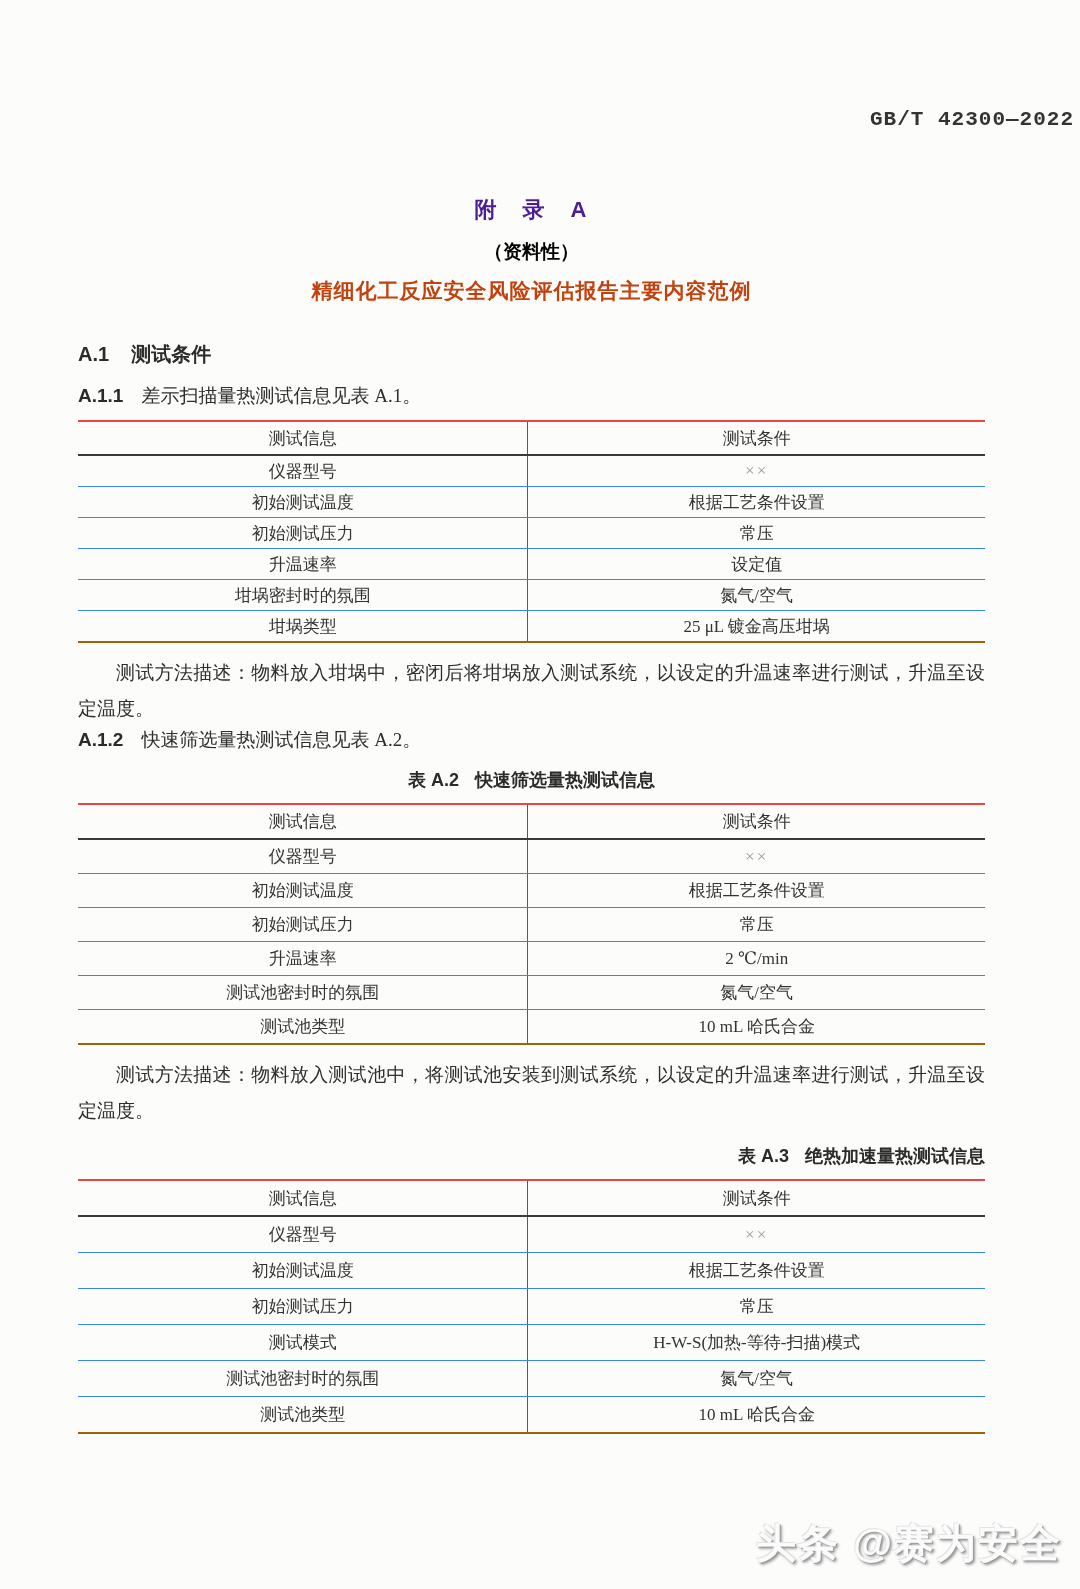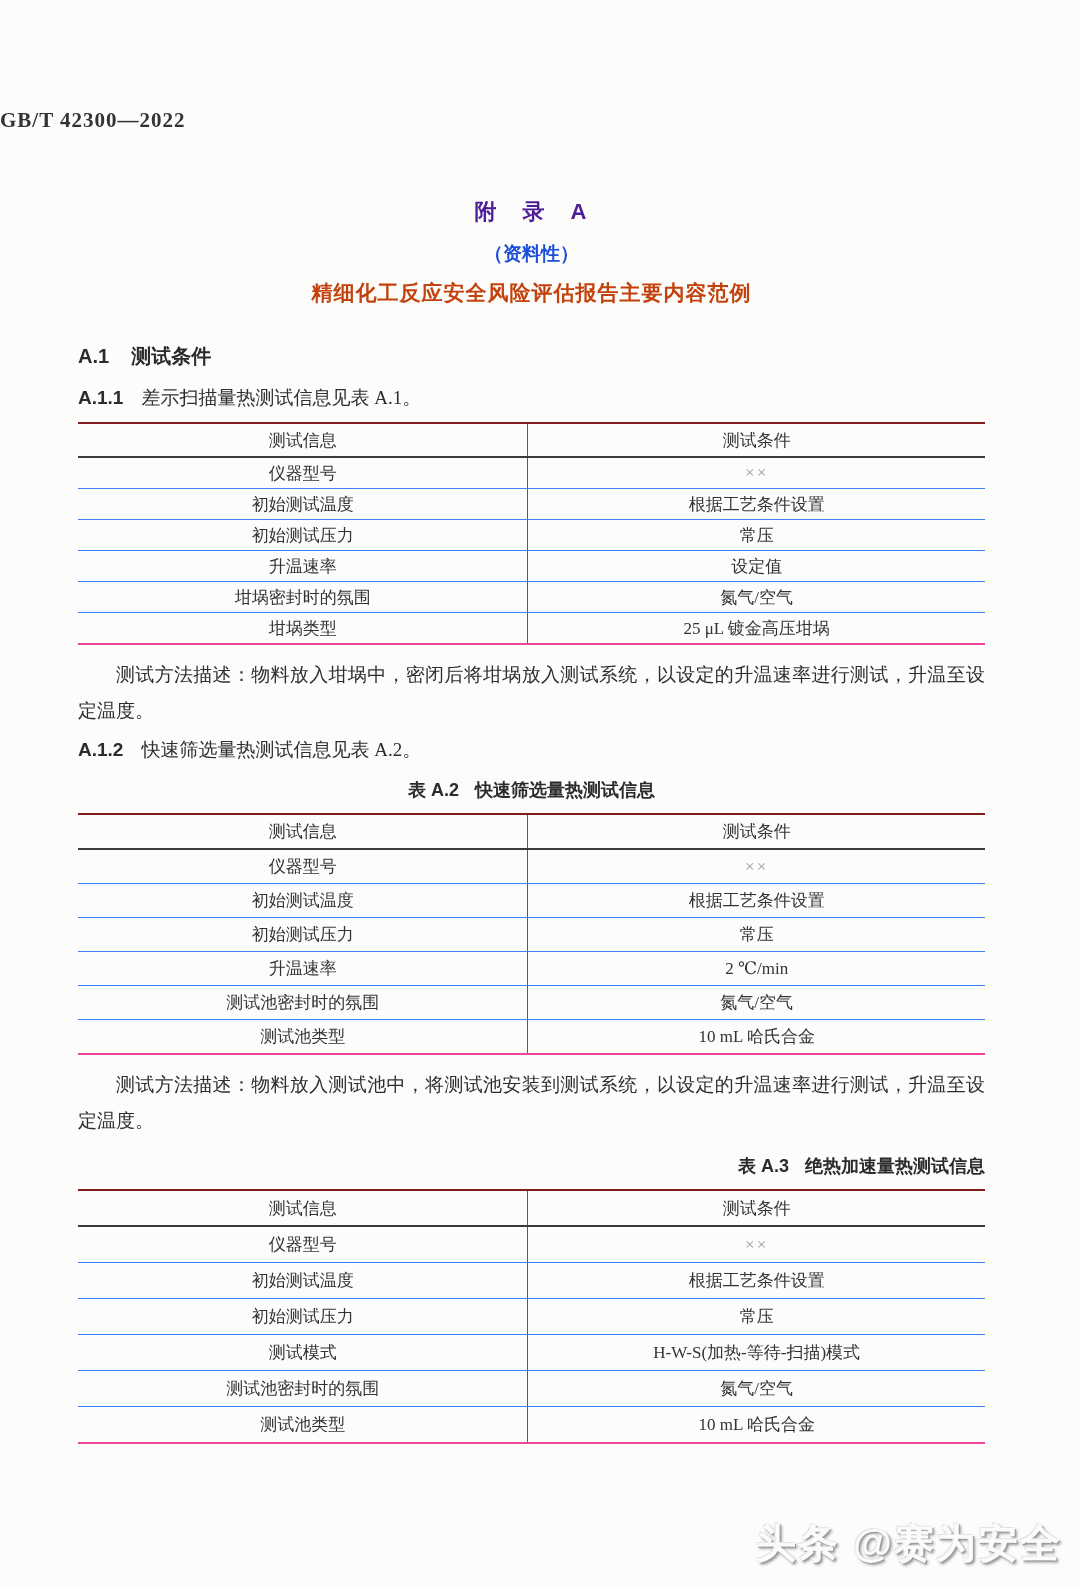--- a/index.html
+++ b/index.html
@@ -8,30 +8,31 @@
     width:1080px;height:1589px;
     margin:0 auto;
     background:#fcfcfb;
     overflow:hidden;
     color:#2e2e2e;
     font-family:"Liberation Serif","DejaVu Serif",serif;
   }
   .content{margin-left:78px;margin-right:95px;}
   .doc-header{
     margin-top:108px;
+    text-align:right;
     padding-right:6px;
-    font-family:Liberation Serif, serif;
+    font-family:Liberation Mono, monospace;
     font-weight:bold;
     font-size:21px;
     letter-spacing:1px;
     color:#333;
   }
   .app-head{text-align:center;}
   .app-title{margin-top:64px;font-family:"Liberation Sans","DejaVu Sans",sans-serif;font-weight:bold;font-size:22px;letter-spacing:2px;color:#4c1d95;}
-  .app-sub{margin-top:14px;font-family:"Liberation Sans","DejaVu Sans",sans-serif;font-weight:bold;font-size:19px;color:#1d4ed8;}
+  .app-sub{margin-top:14px;font-family:"Liberation Sans","DejaVu Sans",sans-serif;font-weight:bold;font-size:19px;color:#000000;}
   .app-desc{margin-top:12px;font-family:"Liberation Sans","DejaVu Sans",sans-serif;font-weight:bold;font-size:21px;letter-spacing:1px;color:#c2410c;}
   .sec-head{
     margin-top:36px;
     font-family:"Liberation Sans","DejaVu Sans",sans-serif;
     font-weight:bold;font-size:20px;color:#2b2b2b;
   }
   .sec-head .num{margin-right:22px;}
   .clause{margin-top:15px;font-size:19px;color:#2e2e2e;}
   .clause .num{font-family:"Liberation Sans","DejaVu Sans",sans-serif;font-weight:bold;margin-right:18px;color:#2b2b2b;}
   .tbl-caption{
@@ -46,24 +47,24 @@
     border-collapse:collapse;
     font-size:17px;
     color:#333;
   }
   table.gb th,table.gb td{
     border-left:none;border-right:none;
     text-align:center;
     font-weight:normal;
     padding:0 6px;
   }
-  table.gb th{border-top:2px solid #7f1d1d;border-bottom:2px solid #3a3a3a;}
+  table.gb th{border-top:2px solid #ef4444;border-bottom:2px solid #3a3a3a;}
   table.gb td{border-bottom:1px solid #3b82f6;}
   table.gb tr td:first-child,table.gb tr th:first-child{border-right:1px solid #5a5a5a;width:49.6%;}
-  table.gb tbody tr:last-child td{border-bottom:2px solid #ec4899;}
+  table.gb tbody tr:last-child td{border-bottom:2px solid #a16207;}
   table.tbl1 th{height:32px;} table.tbl1 td{height:30px;}
   table.tbl2 th{height:33px;} table.tbl2 td{height:33px;}
   table.tbl3 th{height:34px;} table.tbl3 td{height:35px;}
   .muted{color:#9a9a9a;letter-spacing:2px;}
   .note{
     margin-top:12px;
     font-size:19px;line-height:36px;
     text-indent:2em;
     text-align:justify;
     color:#2e2e2e;
@@ -133,21 +134,21 @@
         </tr>
         <tr>
           <td>坩埚类型</td>
           <td>25 μL 镀金高压坩埚</td>
         </tr>
       </tbody>
     </table>
 
     <div class="note">测试方法描述：物料放入坩埚中，密闭后将坩埚放入测试系统，以设定的升温速率进行测试，升温至设定温度。</div>
 
-    <div class="clause" style="margin-top:8px;">
+    <div class="clause" style="margin-top:0;">
       <span class="num">A.1.2</span><span>快速筛选量热测试信息见表 A.2。</span>
     </div>
 
     <div class="tbl-caption" style="margin-top:15px;">
       <span class="cap-label">表 A.2</span><span>快速筛选量热测试信息</span>
     </div>
 
     <table class="gb tbl2">
       <thead>
         <tr>

